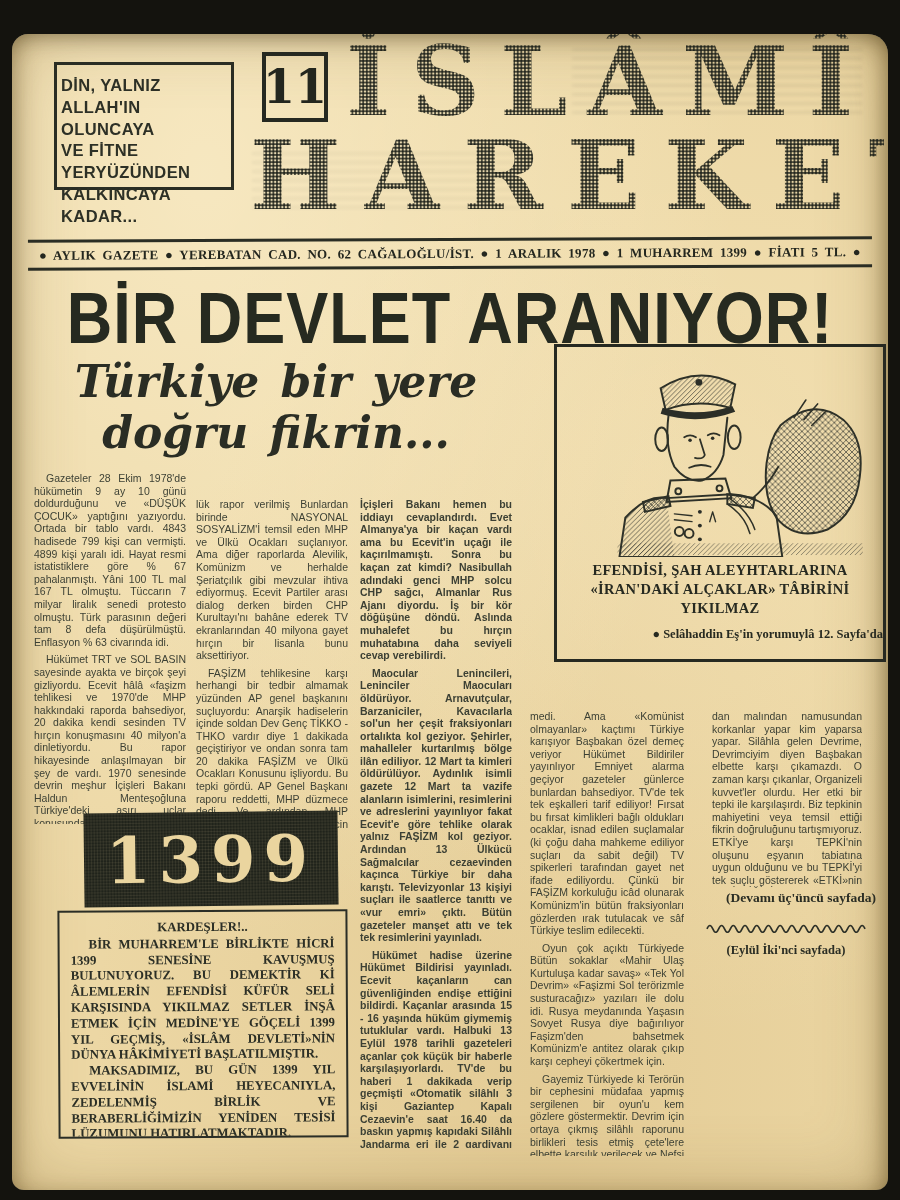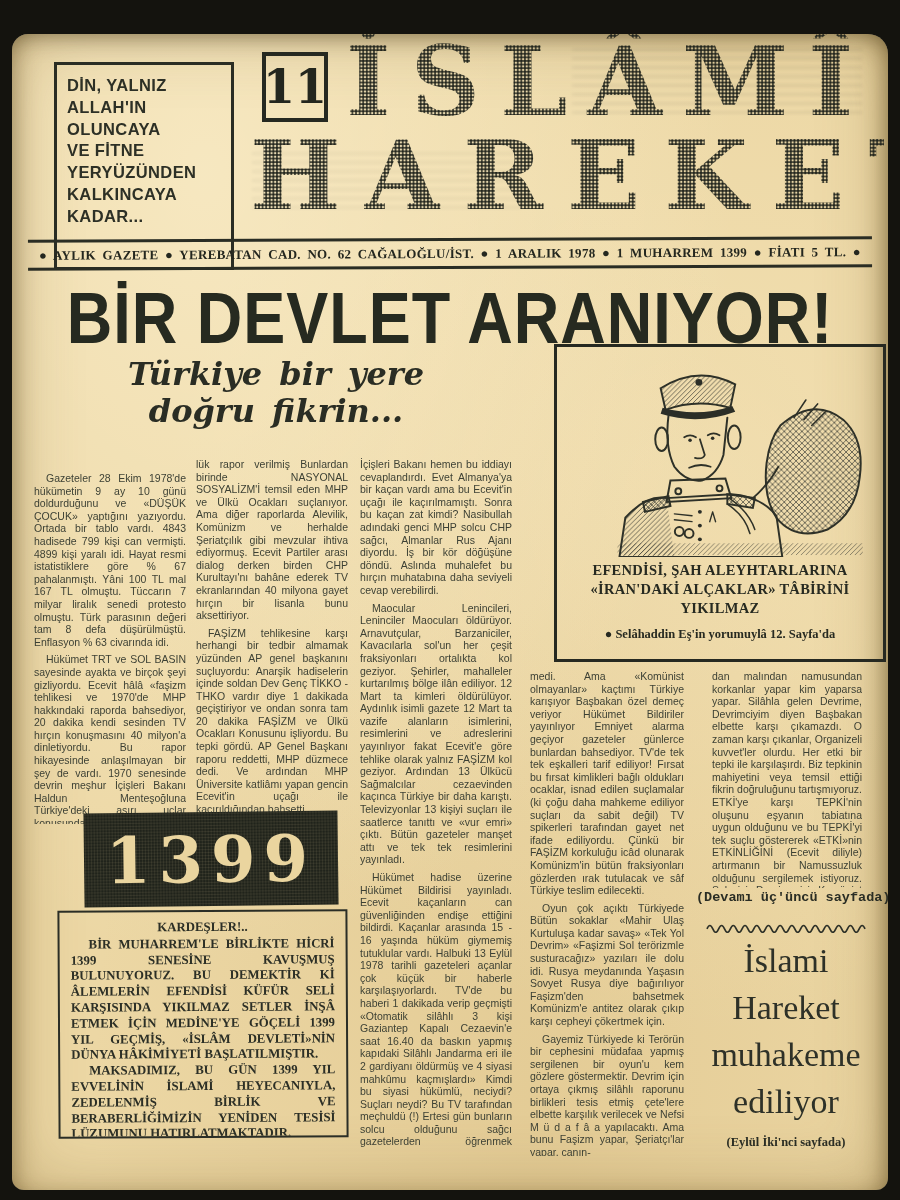--- a/index.html
+++ b/index.html
@@ -15,22 +15,22 @@
     box-shadow:
       inset 0 0 70px rgba(122,92,36,.32),
       inset -16px 0 26px -14px rgba(80,60,20,.55),
       inset 16px 0 26px -14px rgba(80,60,20,.40),
       inset 0 14px 26px -14px rgba(40,30,10,.45);
     overflow:hidden;
   }
   .ghost{position:absolute;pointer-events:none;opacity:.07;filter:blur(1.6px);
     background:repeating-linear-gradient(180deg,#45453c 0 3px,transparent 3px 9px);}
   
-  .motto-box{position:absolute;left:42px;top:28px;width:180px;height:208px;
-    border:3.5px solid #2a2d24;padding:10px 8px 6px 10px;box-sizing:border-box;}
+  .motto-box{position:absolute;left:42px;top:28px;width:180px;height:128px;
+    border:3.5px solid #2a2d24;padding:10px 8px 6px 4px;box-sizing:border-box;}
   .motto{white-space:pre-line;font-weight:bold;font-size:16.5px;line-height:1.32;
     letter-spacing:.4px;color:#2d3026;}
   .issue-box{position:absolute;left:250px;top:18px;width:58px;height:62px;
     border:4px solid #262921;display:flex;align-items:center;justify-content:center;}
   .issue-box span{font-family:"DejaVu Serif",serif;font-weight:bold;font-size:46px;color:#23261e;}
   .masthead{position:absolute;left:222px;right:4px;top:0;text-align:center;padding-left:16px;}
   .halftone{font-family:"DejaVu Serif",serif;font-weight:bold;color:#23261e;}
   @supports ((-webkit-background-clip: text) or (background-clip: text)){
     .halftone{
       background-image:radial-gradient(circle,#23261e 1.35px, rgba(35,38,30,.3) 1.6px, transparent 1.95px);
@@ -44,58 +44,58 @@
     padding:5px 0 4px;text-align:center;white-space:nowrap;overflow:hidden;
     font-family:"Liberation Serif","DejaVu Sans",serif;font-weight:bold;font-size:13px;
     letter-spacing:.3px;word-spacing:3px;color:#24271f;transform:rotate(-.25deg);}
   
   .headline{position:absolute;left:6px;right:6px;top:243px;margin:0;text-align:center;
     font-family:"Liberation Sans",sans-serif;font-weight:bold;font-size:63px;
     letter-spacing:1px;color:#262a20;transform:scaleY(1.14);transform-origin:top center;
     white-space:nowrap;}
   .subhead{position:absolute;left:28px;top:322px;width:472px;text-align:center;
     font-family:"DejaVu Serif",serif;font-style:italic;font-weight:bold;
-    font-size:32px;line-height:1.16;color:#2a2d24;word-spacing:6px;}
+    font-size:44px;line-height:1.16;color:#2a2d24;word-spacing:6px;}
   
   .illus-box{position:absolute;left:542px;top:310px;width:332px;height:318px;
     border:3.5px solid #262921;box-sizing:border-box;padding-top:2px;}
   .illus-caption{margin-top:0;text-align:center;white-space:pre-line;
     font-family:"Liberation Serif","DejaVu Sans",serif;font-weight:bold;font-size:14.5px;
     line-height:1.32;color:#272a21;letter-spacing:.3px;}
-  .illus-byline{margin-top:9px;text-align:center;
+  .illus-byline{margin-top:9px;text-align:right;
     font-family:"Liberation Serif","DejaVu Sans",serif;font-weight:bold;font-size:12.5px;
     color:#272a21;white-space:nowrap;}
   
   .col{position:absolute;font-size:10.5px;line-height:12.6px;color:#3c4034;
     text-align:justify;overflow:hidden;}
   .col p{margin:0 0 5px;text-indent:12px;}
-  .col.cont p:first-child{text-indent:0;}
+  .col.cont p:first-child{text-indent:0;margin-top:40px;}
   .col1{left:22px;top:424px;width:152px;height:352px;margin-top:14px;}
   .col2{left:184px;top:424px;width:152px;height:372px;}
-  .col3{left:348px;top:424px;width:152px;height:690px;}
+  .col3{left:348px;top:424px;width:152px;height:690px;font-weight:bold;}
   .col4{left:518px;top:636px;width:154px;height:486px;}
   .col5{left:700px;top:636px;width:150px;height:218px;}
   
   .year-box{position:absolute;left:72px;top:778px;width:254px;height:94px;
     background-color:#20231b;
     background-image:radial-gradient(rgba(236,215,163,.16) .8px, transparent 1.2px);
     background-size:3px 3px;
     display:flex;align-items:center;justify-content:center;transform:rotate(-.7deg);}
   .year-box span{font-family:"DejaVu Serif",serif;font-weight:bold;font-size:64px;
     letter-spacing:8px;color:#ead59f;}
   .manifesto{position:absolute;left:46px;top:876px;width:290px;height:228px;
     border:2px solid #2b2e26;box-sizing:border-box;padding:8px 11px;
     font-family:"Liberation Serif","DejaVu Serif",serif;font-weight:bold;
     font-size:12.8px;line-height:15.8px;color:#2c2f26;text-align:justify;
     transform:rotate(-.3deg);overflow:hidden;}
   .salute{text-align:center;margin-bottom:1px;}
   .manifesto p{margin:0;text-indent:18px;}
   
   .continuation{position:absolute;left:684px;top:856px;width:180px;text-align:right;
-    font-family:Liberation Mono, monospace;font-weight:bold;font-size:13.5px;
+    font-family:Liberation Serif, serif;font-weight:bold;font-size:13.5px;
     color:#2a2d24;white-space:nowrap;}
   .feature{position:absolute;left:688px;top:886px;width:172px;text-align:center;}
   .feature-title p{margin:0;font-family:"Liberation Serif","DejaVu Serif",serif;
     font-size:34px;line-height:47px;color:#2e3128;}
   .feature-note{margin-top:10px;font-family:"Liberation Serif","DejaVu Serif",serif;
     font-weight:bold;font-size:12.5px;color:#2a2d24;white-space:nowrap;}
   .squiggle{display:block;margin:0 auto 4px;}
 </style>
 </head>
 <body>
@@ -216,23 +216,17 @@
           <p>MAKSADIMIZ, BU GÜN 1399 YIL EVVELİNİN İSLAMİ HEYECANIYLA, ZEDELENMİŞ BİRLİK VE BERABERLİĞİMİZİN YENİDEN TESİSİ LÜZUMUNU HATIRLATMAKTADIR.</p>
         </div>
     </div>
 
     <div class="continuation">(Devamı üç'üncü sayfada)</div>
 
     <div class="feature">
       <svg class="squiggle" width="162" height="13" viewBox="0 0 166 13">
         <path d="M2 9 Q5 2 8 9 T14 9 T20 9 T26 9 T32 9 T38 9 T44 9 T50 9 T56 9 T62 9 T68 9 T74 9 T80 9 T86 9 T92 9 T98 9 T104 9 T110 9 T116 9 T122 9 T128 9 T134 9 T140 9 T146 9 T152 9 T158 9 T164 9" fill="none" stroke="#2e3128" stroke-width="1.7"></path>
       </svg>
-      <div class="feature-title">
-          <p>İslami</p>
-          <p>Hareket</p>
-          <p>muhakeme</p>
-          <p>ediliyor</p>
-        </div>
       <div class="feature-note">(Eylül İki'nci sayfada)</div>
     </div>
 
   </div>
 </div>
 
 </body></html>

